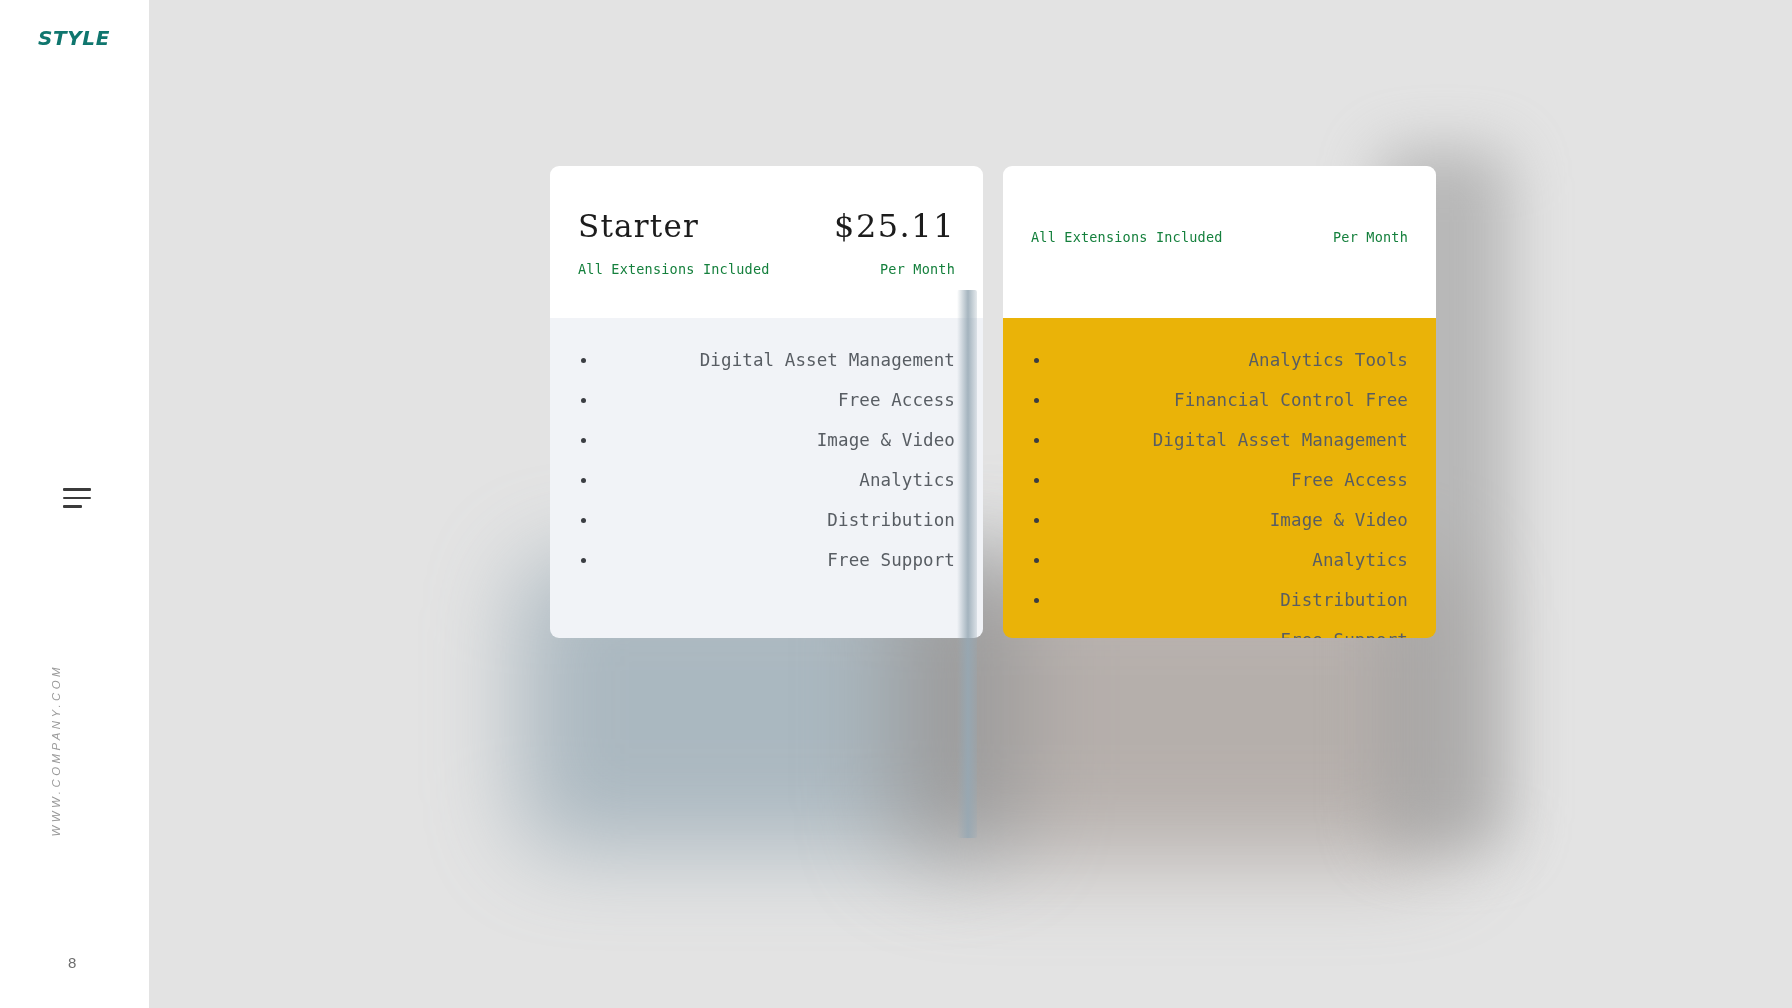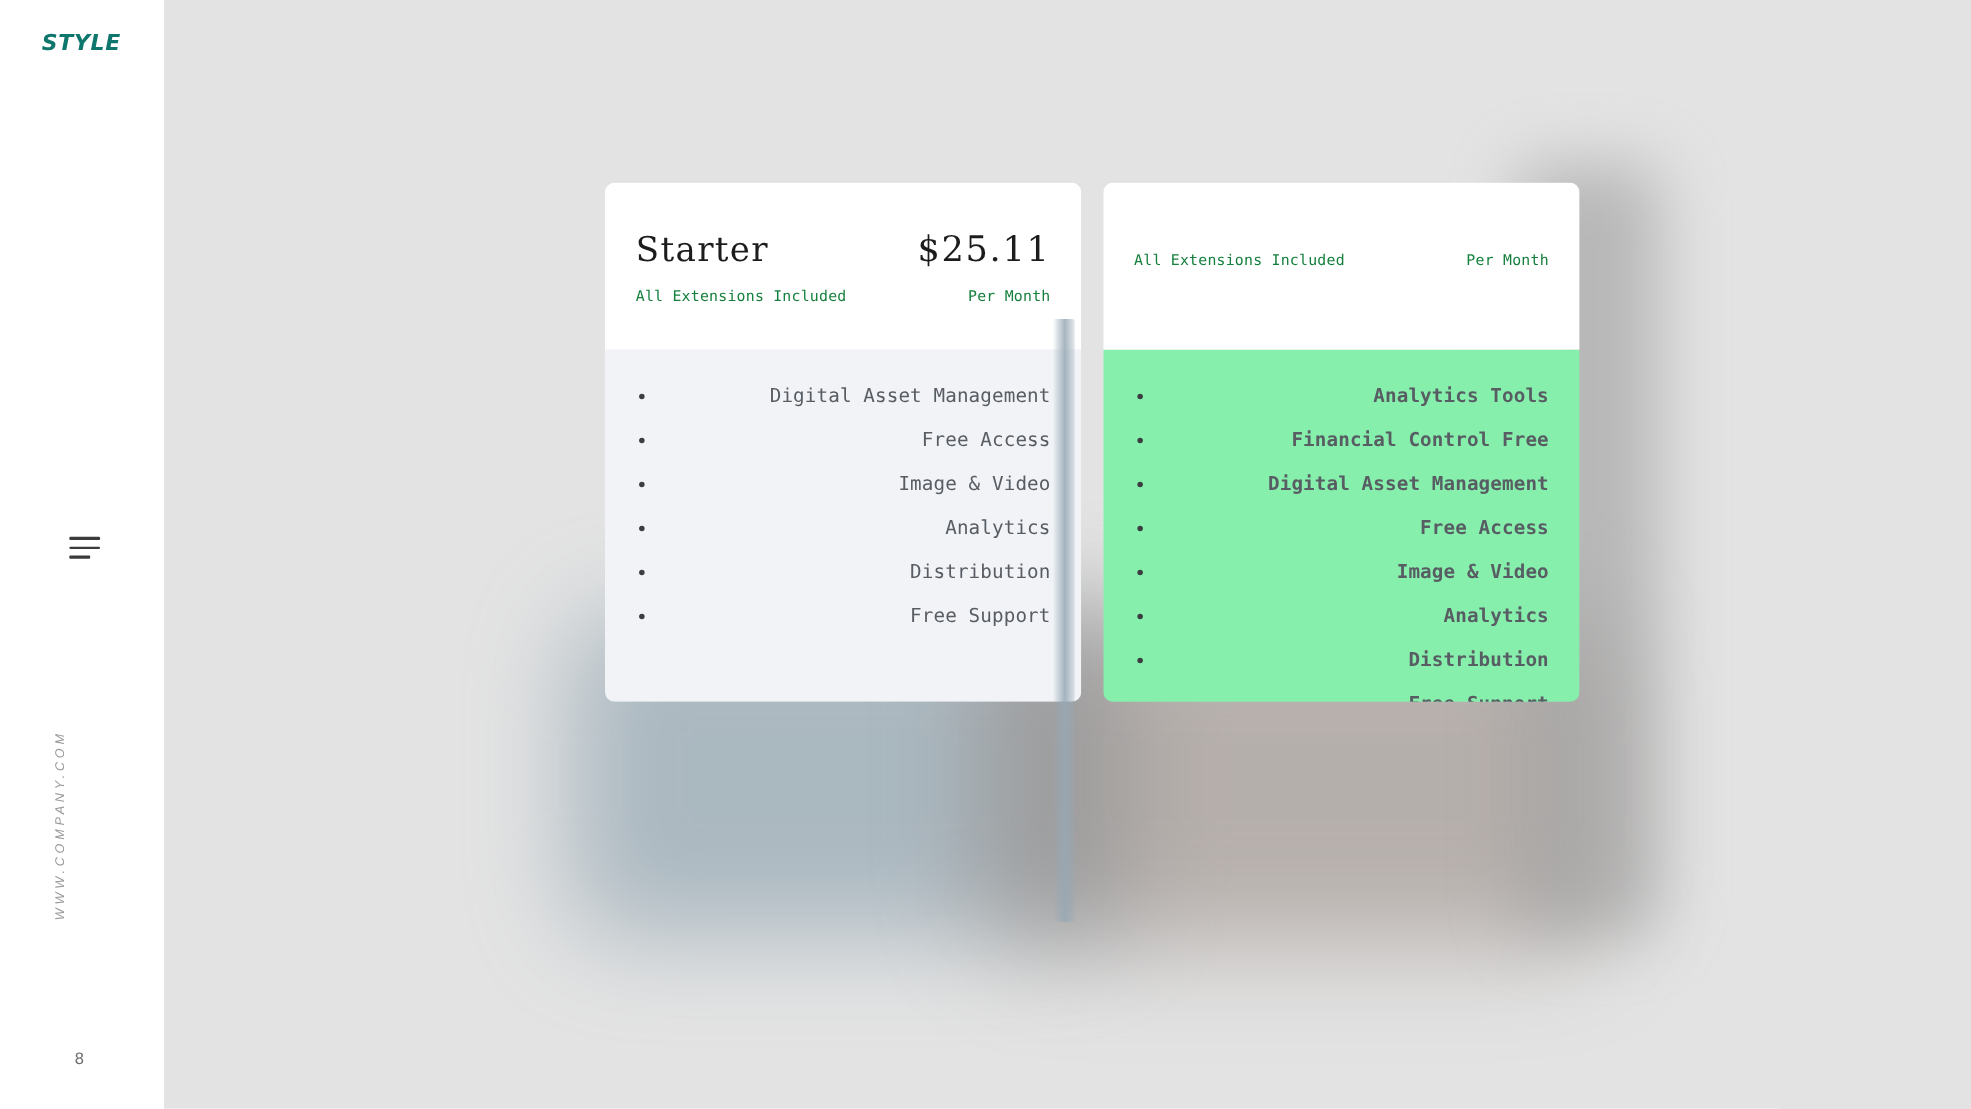--- a/index.html
+++ b/index.html
@@ -192,21 +192,21 @@
     color: #15803d;
     line-height: 1;
   }
 
   .card-body {
     flex: 1 1 auto;
     padding: 34px 28px 0 28px;
     text-align: right;
   }
   .body-starter { background: #f1f3f7; }
-  .body-pro     { background: #86efac; font-weight: bold; }
+  .body-pro     { background: #eab308; }
 
   .feature-list {
     list-style: none;
   }
 
   .feature-item {
     position: relative;
     padding-left: 26px;
     margin-bottom: 22.5px;
     font-family: "DejaVu Sans Mono", monospace;

